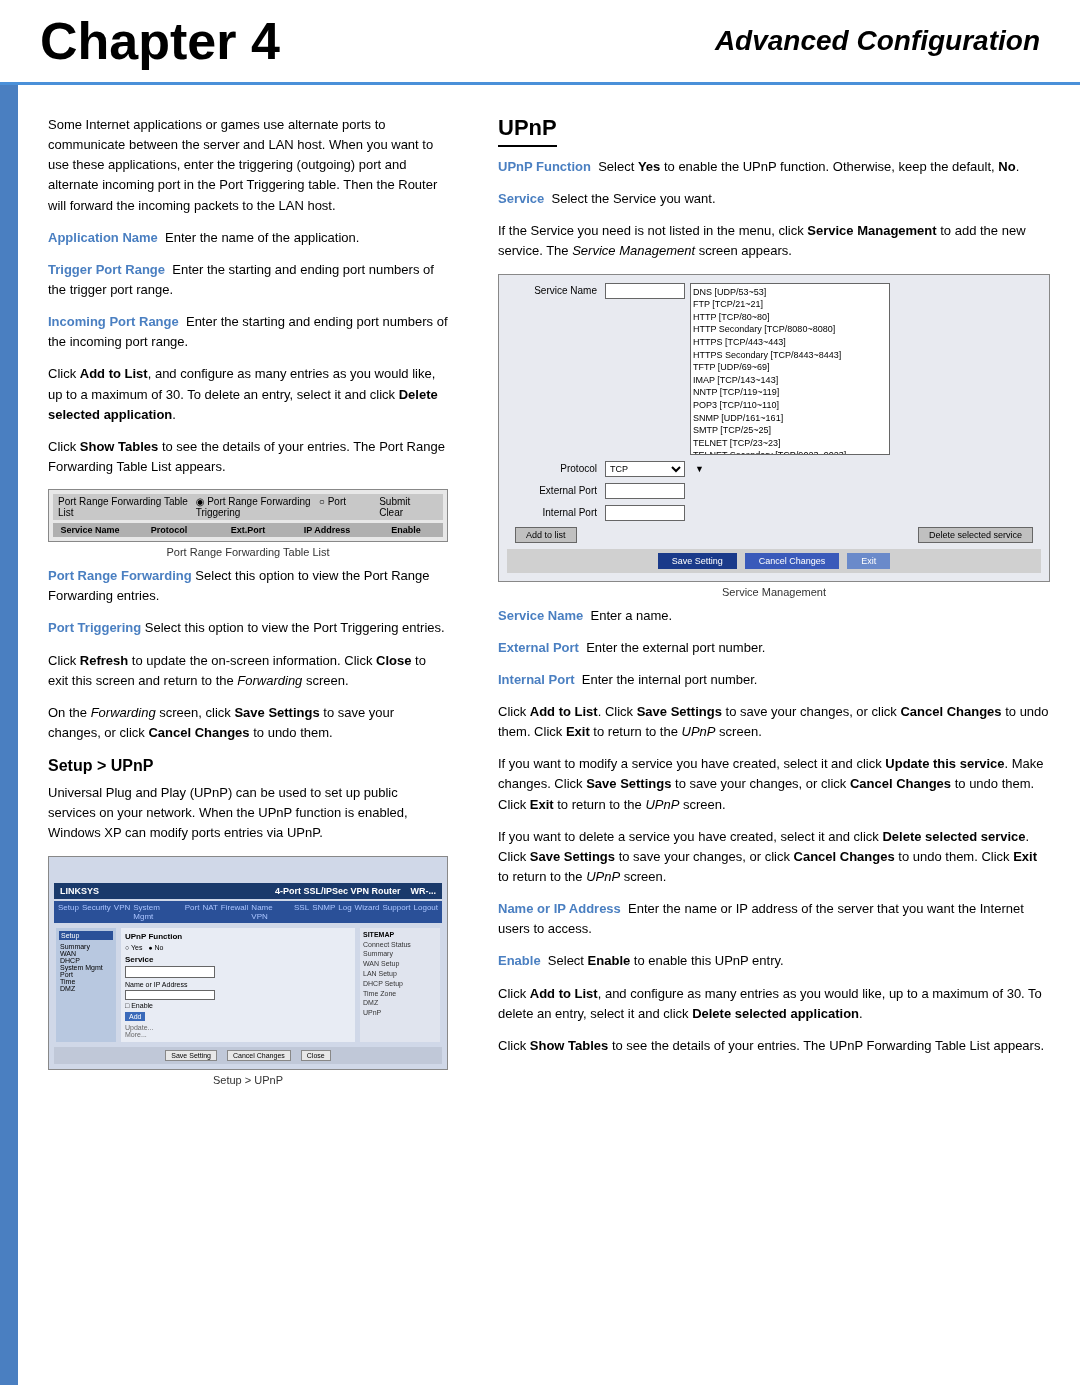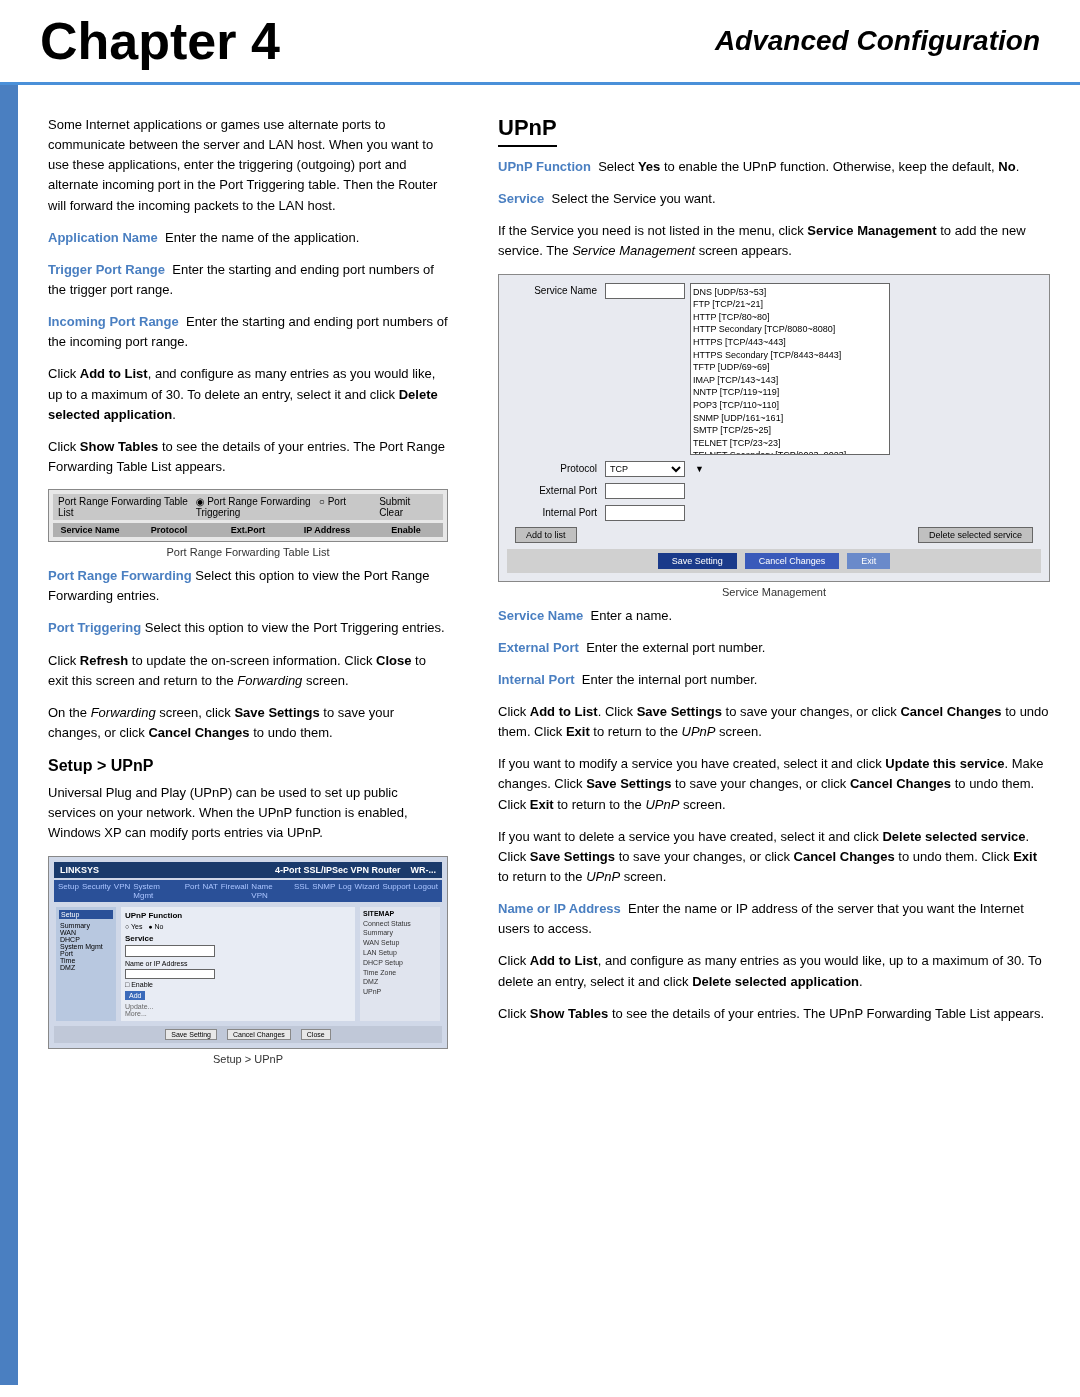--- a/index.html
+++ b/index.html
@@ -136,20 +136,21 @@
     }
     .router-sim .router-header {
       background: #1a3a6b;
       color: white;
       padding: 3px 6px;
       font-size: 9px;
       font-weight: bold;
       display: flex;
       justify-content: space-between;
       margin-bottom: 2px;
+      margin-top: 21px;
     }
     .router-sim .router-nav {
       background: #2a5098;
       display: flex;
       gap: 3px;
       padding: 2px 4px;
       margin-bottom: 3px;
     }
     .router-sim .router-nav span {
       color: #aac4ff;
@@ -517,20 +518,23 @@
       </p>
 
       <p>
         If you want to delete a service you have created, select it and click <span class="bold">Delete selected service</span>. Click <span class="bold">Save Settings</span> to save your changes, or click <span class="bold">Cancel Changes</span> to undo them. Click <span class="bold">Exit</span> to return to the <span class="italic">UPnP</span> screen.
       </p>
 
       <p>
         <span class="term">Name or IP Address</span>&nbsp; Enter the name or IP address of the server that you want the Internet users to access.
       </p>
 
+      <p>
+        <span class="term">Enable</span>&nbsp; Select <span class="bold">Enable</span> to enable this UPnP entry.
+      </p>
 
       <p>
         Click <span class="bold">Add to List</span>, and configure as many entries as you would like, up to a maximum of 30. To delete an entry, select it and click <span class="bold">Delete selected application</span>.
       </p>
 
       <p>
         Click <span class="bold">Show Tables</span> to see the details of your entries. The UPnP Forwarding Table List appears.
       </p>
 
     </div>

